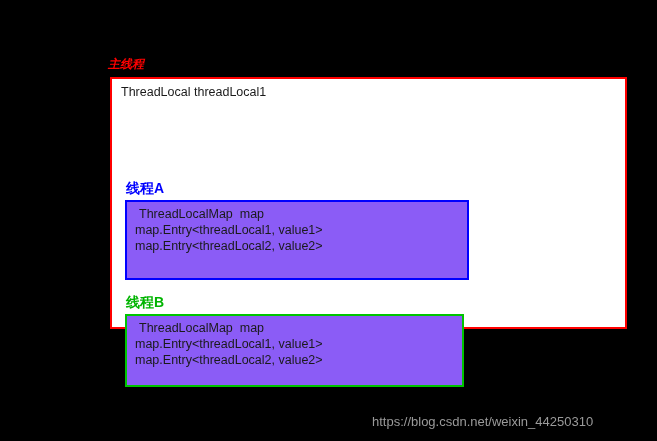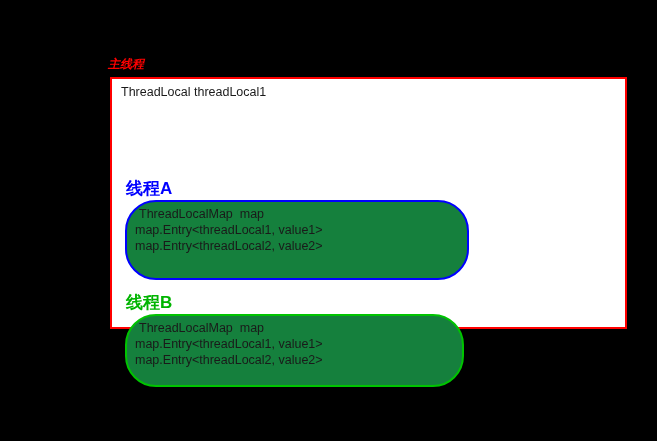--- a/index.html
+++ b/index.html
@@ -51,33 +51,32 @@
     white-space: normal;
   }
   .main-code .ln {
     display: block;
     white-space: pre-wrap;
   }
 
   
   .thread-label {
     position: absolute;
-    font-size: 17px;
+    font-size: 14px;
     font-weight: bold;
     line-height: 15px;
     white-space: nowrap;
   }
   .thread-label.a { left: 14px; top: 102px; color: #0000ff; }
   .thread-label.b { left: 14px; top: 216px; color: #00b400; }
 
   .thread-box {
     position: absolute;
-    background: #15803d;
+    background: #8b5cf6;
     box-sizing: border-box;
-    border-radius: 31px;
   }
   .thread-box.a {
     left: 13px;
     top: 121px;
     width: 344px;
     height: 80px;
     border: 2px solid #0000ff;
   }
   .thread-box.b {
     left: 13px;
@@ -135,14 +134,15 @@
     <div class="thread-box b">
       <div class="thread-code">
         <span class="ln first">ThreadLocalMap  map</span>
         <span class="ln">map.Entry&lt;threadLocal1, value1&gt;</span>
         <span class="ln">map.Entry&lt;threadLocal2, value2&gt;</span>
       </div>
     </div>
 
   </div>
 
+  <div class="watermark">https://blog.csdn.net/weixin_44250310</div>
 
 </div>
 
 </body></html>

